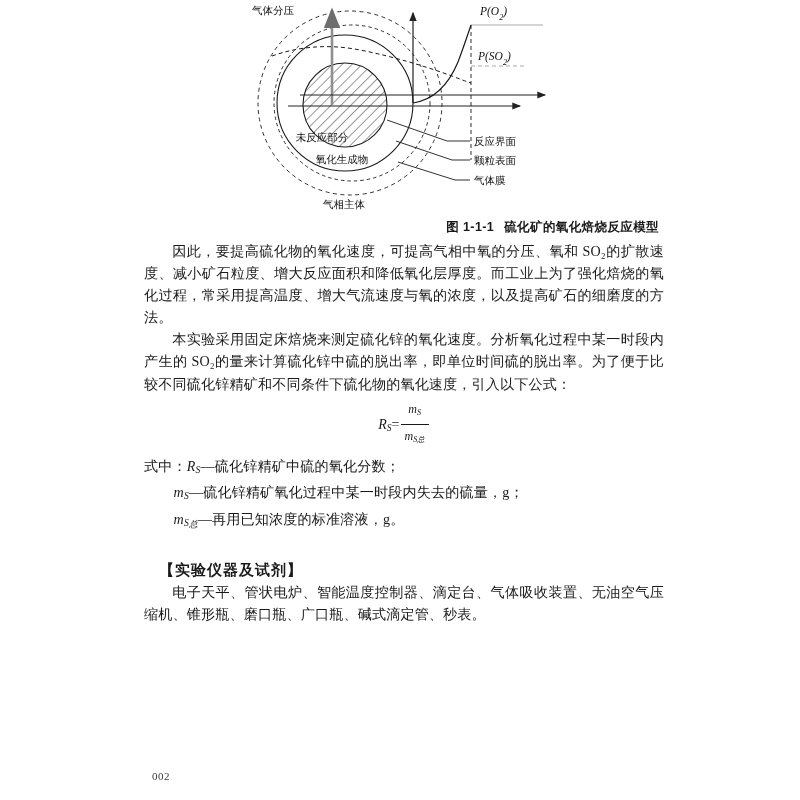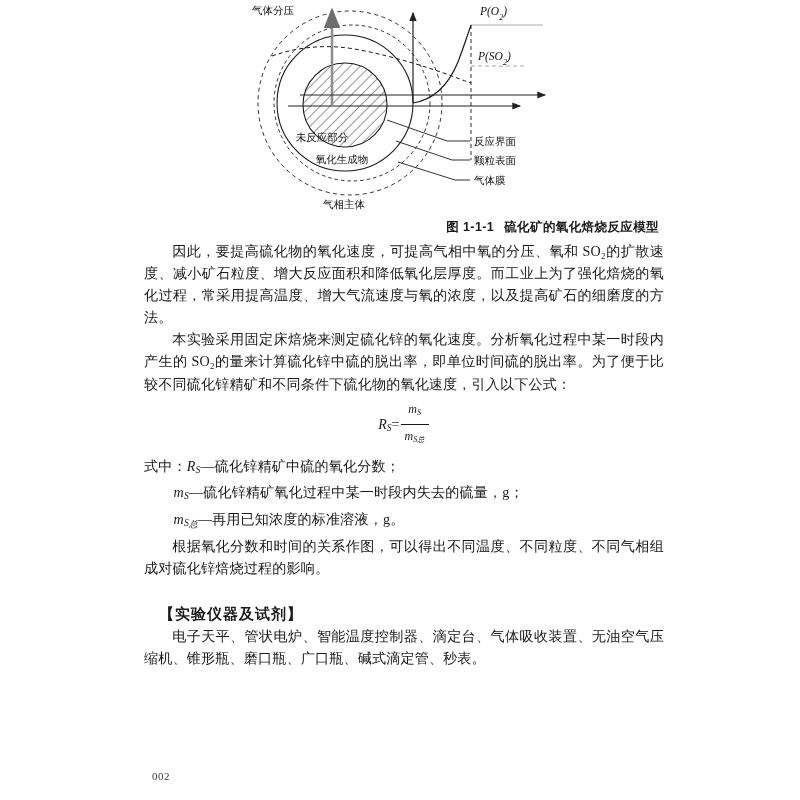--- a/index.html
+++ b/index.html
@@ -241,21 +241,20 @@
         <span class="den mathvar"><span>m</span><sub>S</sub><span class="subsub">总</span></span>
       </span>
     </div>
 
     <p class="para noindent"><span>式中：</span><span class="mathvar"><span>R</span><sub>S</sub></span><span>—</span><span>硫化锌精矿中硫的氧化分数；</span></p>
 
     <p class="para hang1"><span class="mathvar"><span>m</span><sub>S</sub></span><span>—</span><span>硫化锌精矿氧化过程中某一时段内失去的硫量，g；</span></p>
 
     <p class="para hang1"><span class="mathvar"><span>m</span><sub>S</sub><span class="subsub">总</span></span><span>—</span><span>再用已知浓度的标准溶液，g。</span></p>
 
-    <p class="para">根据氧化分数和时间的关系作图，可以得出不同温度、不同粒度、不同气相组成对硫化锌焙烧过程的影响。</p>
 
 
     <h2 class="section-heading">【实验仪器及试剂】</h2>
 
     <p class="sub-body">电子天平、管状电炉、智能温度控制器、滴定台、气体吸收装置、无油空气压缩机、锥形瓶、磨口瓶、广口瓶、碱式滴定管、秒表。</p>
 
   </div>
 
   <div class="folio">002</div>
 </div>

